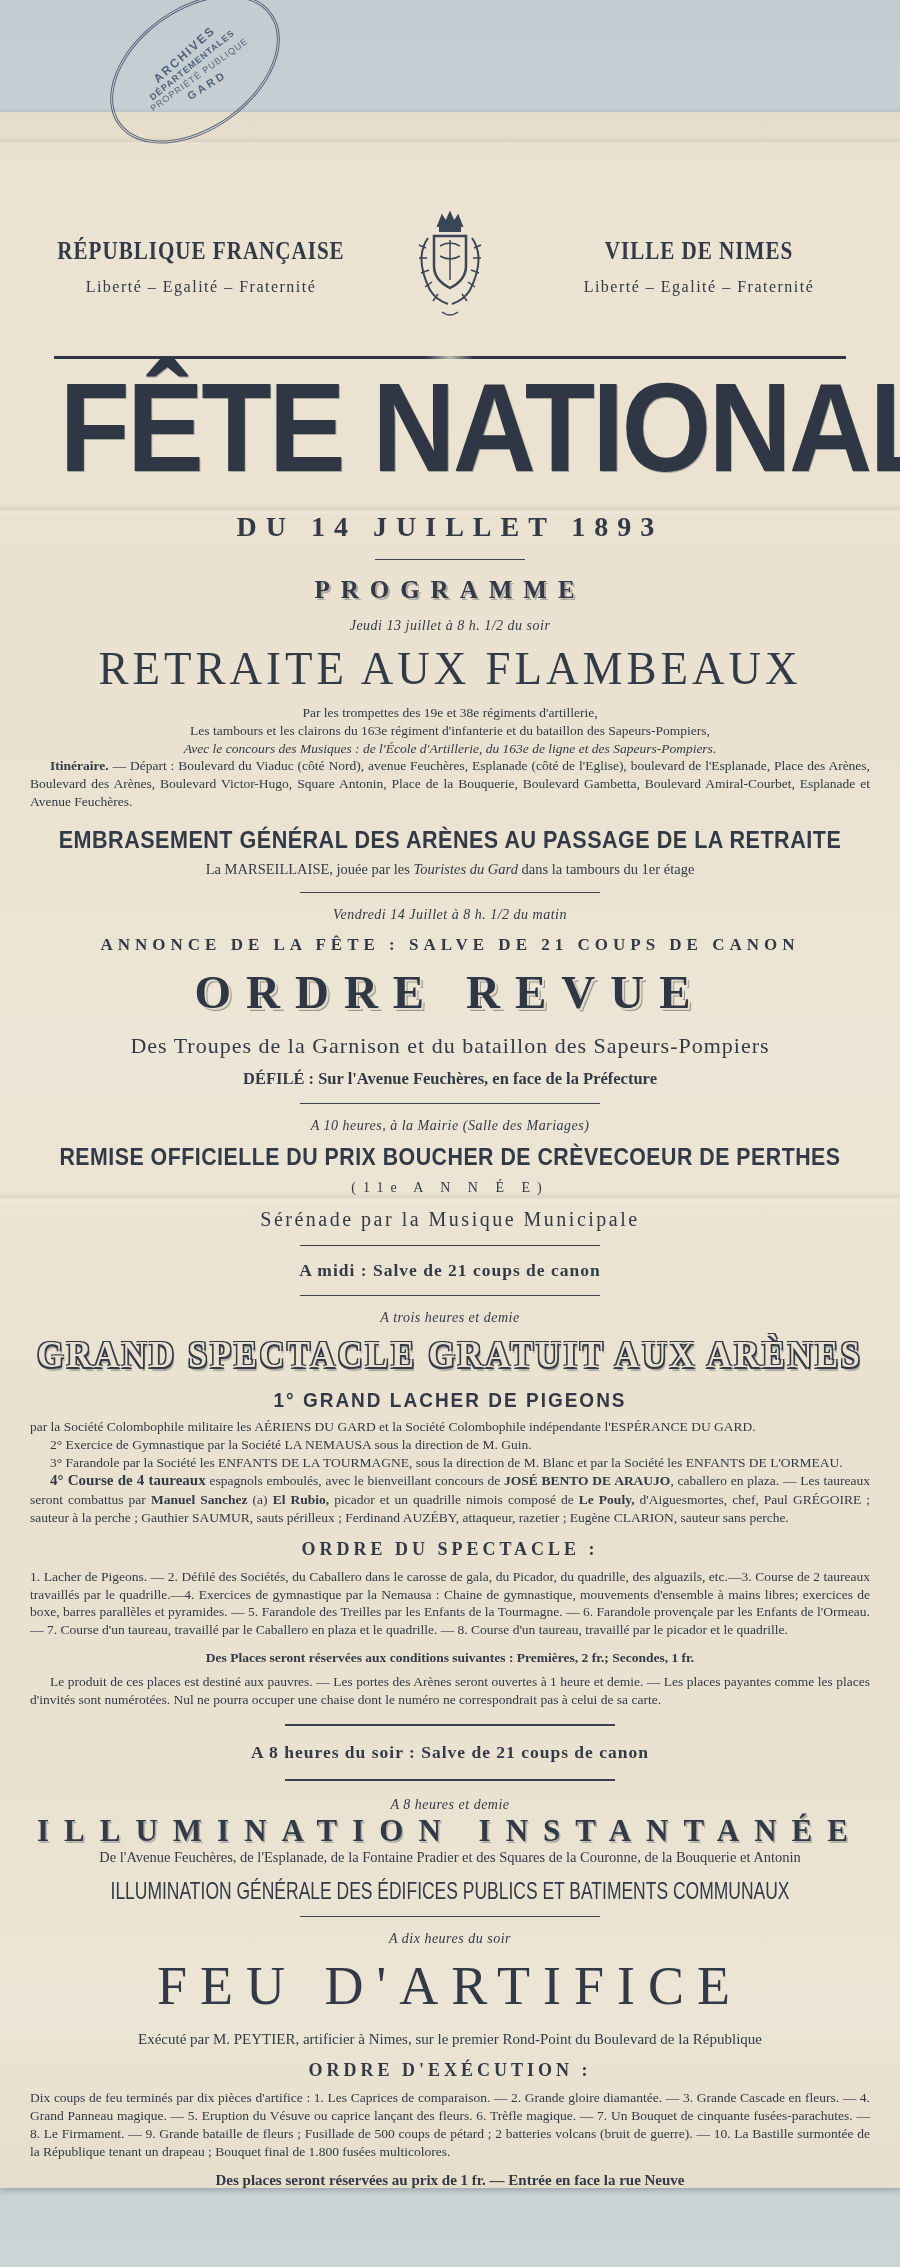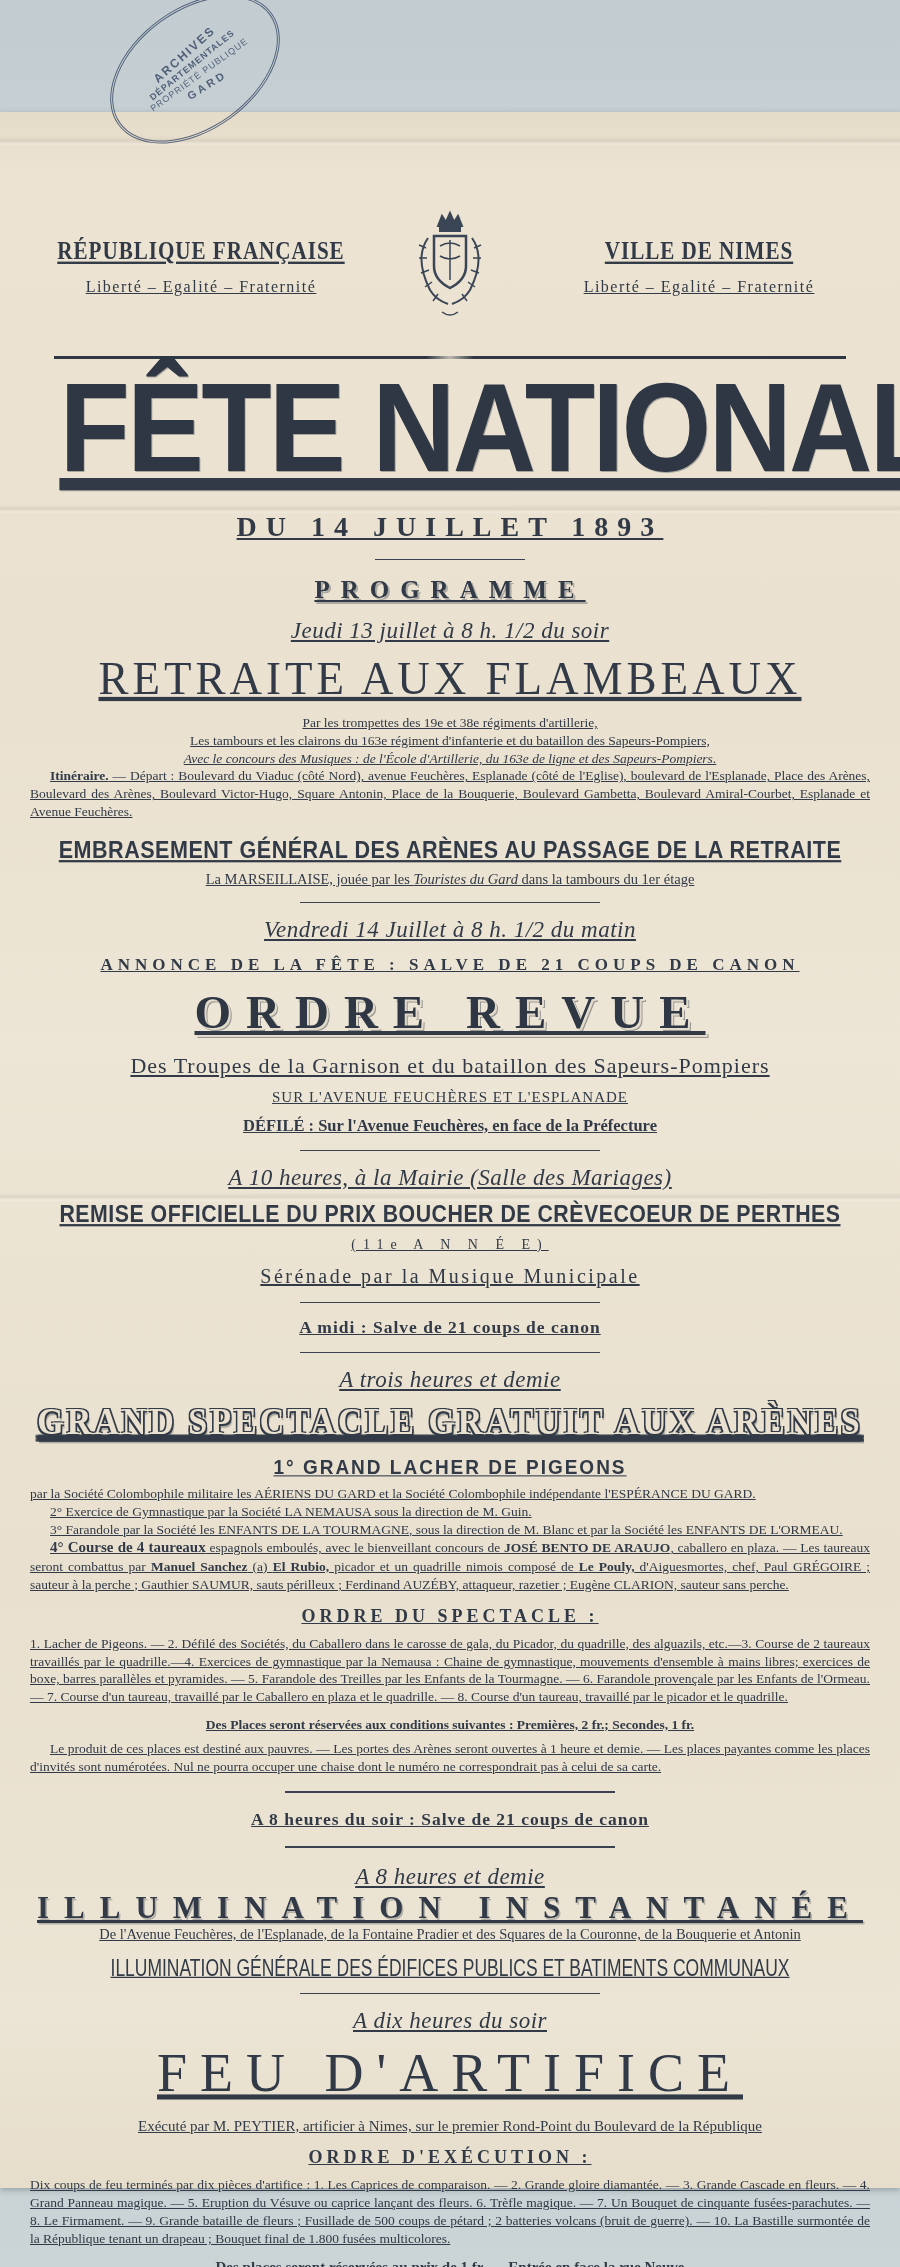--- a/index.html
+++ b/index.html
@@ -7,21 +7,20 @@
   body {
     position:relative; width:900px; height:2267px; overflow:hidden;
     background:linear-gradient(180deg,#c2ccd1 0%,#c7d0d3 6%,#c7d0d3 94%,#ccd5d6 100%);
     font-family:"Liberation Serif","DejaVu Serif",serif;
     color:#313a46;
   }
   .sheet {
     position:absolute; left:0; top:112px; width:900px; height:2076px;
     background:linear-gradient(180deg,#e4dbc9 0%,#ece3d2 3%,#eae1d0 28%,#ede5d5 45%,#e9e0cf 70%,#ece4d4 92%,#e6ddcb 100%);
     box-shadow:0 2px 6px rgba(60,70,80,.35);
-    text-decoration:underline;
   }
   .crease { position:absolute; left:0; width:100%; height:10px; pointer-events:none;
     background:linear-gradient(180deg,rgba(120,110,90,0) 0%,rgba(120,110,90,.12) 50%,rgba(255,255,255,.25) 80%,rgba(120,110,90,0) 100%); }
   .content { width:840px; margin:0 auto; padding-top:96px; text-align:center; }
 
   
   .stamp {
     position:absolute; left:100px; top:8px; width:190px; height:122px; z-index:9;
     transform:rotate(-36deg); border:3px double #42536f; border-radius:50%;
     color:#42536f; opacity:.88; display:flex; flex-direction:column; justify-content:center; align-items:center;
@@ -50,21 +49,21 @@
     text-shadow:1px 1px 0 rgba(46,55,67,.35);
   }
   .date-line { font-size:28px; font-weight:bold; letter-spacing:9px; margin-top:22px; }
 
   .rule-xs { width:150px; height:1px; background:#39424e; margin:16px auto; }
   .rule-s  { width:300px; height:1px; background:#39424e; margin:14px auto; }
   .rule-m  { width:330px; height:2px; background:#39424e; margin:16px auto; }
 
   .programme { font-size:25px; font-weight:bold; letter-spacing:11px; margin-top:8px;
     text-shadow:2px 2px 0 rgba(80,85,95,.4); }
-  .when { font-style:italic; font-size:23px; margin-top:14px; letter-spacing:.5px; }
+  .when { font-style:italic; font-size:14px; margin-top:14px; letter-spacing:.5px; }
 
   .retraite-title { font-size:45px; letter-spacing:4px; margin-top:8px; transform:scaleY(1.05); white-space:nowrap; }
 
   .fine  { font-size:13.5px; line-height:1.32; }
   .para  { font-size:13.5px; line-height:1.32; text-align:justify; text-indent:20px; }
   .para.noindent { text-indent:0; }
   .b { font-weight:bold; }
   .i { font-style:italic; }
   .blk { margin-top:10px; }
 
@@ -159,21 +158,20 @@
     <p class="para"><span class="b">Itinéraire.</span><span> — Départ : Boulevard du Viaduc (côté Nord), avenue Feuchères, Esplanade (côté de l'Eglise), boulevard de l'Esplanade, Place des Arènes, Boulevard des Arènes, Boulevard Victor-Hugo, Square Antonin, Place de la Bouquerie, Boulevard Gambetta, Boulevard Amiral-Courbet, Esplanade et Avenue Feuchères.</span></p>
     <div class="embrasement">EMBRASEMENT GÉNÉRAL DES ARÈNES AU PASSAGE DE LA RETRAITE</div>
     <div class="marseillaise"><span>La MARSEILLAISE, jouée par les </span><span class="i">Touristes du Gard</span><span> dans la tambours du 1er étage</span></div>
 
     <div class="rule-s"></div>
 
     <div class="when">Vendredi 14 Juillet à 8 h. 1/2 du matin</div>
     <div class="annonce">ANNONCE DE LA FÊTE : SALVE DE 21 COUPS DE CANON</div>
     <div class="grande-revue">ORDRE REVUE</div>
     <div class="troupes">Des Troupes de la Garnison et du bataillon des Sapeurs-Pompiers</div>
-    <div class="avenue">SUR L'AVENUE FEUCHÈRES ET L'ESPLANADE</div>
     <div class="defile">DÉFILÉ : Sur l'Avenue Feuchères, en face de la Préfecture</div>
 
     <div class="rule-s"></div>
 
     <div class="when">A 10 heures, à la Mairie (Salle des Mariages)</div>
     <div class="remise">REMISE OFFICIELLE DU PRIX BOUCHER DE CRÈVECOEUR DE PERTHES</div>
     <div class="annee">(11e  A N N É E)</div>
     <div class="serenade">Sérénade par la Musique Municipale</div>
 
     <div class="rule-s"></div>

